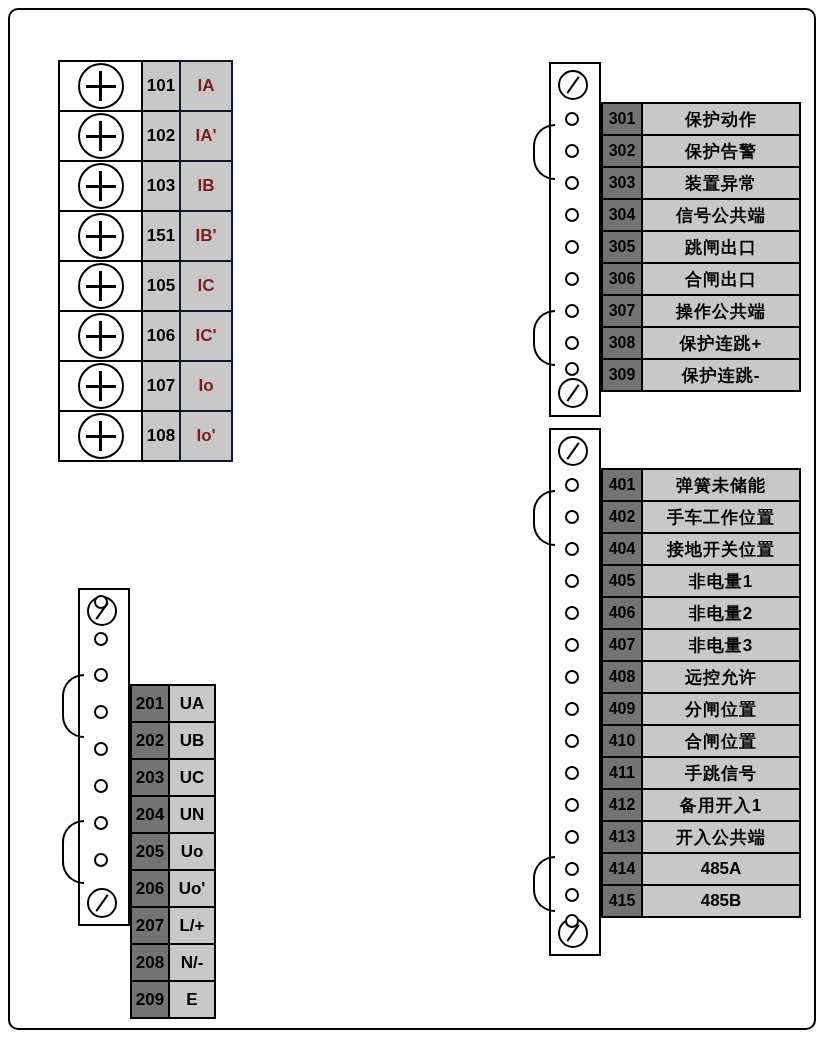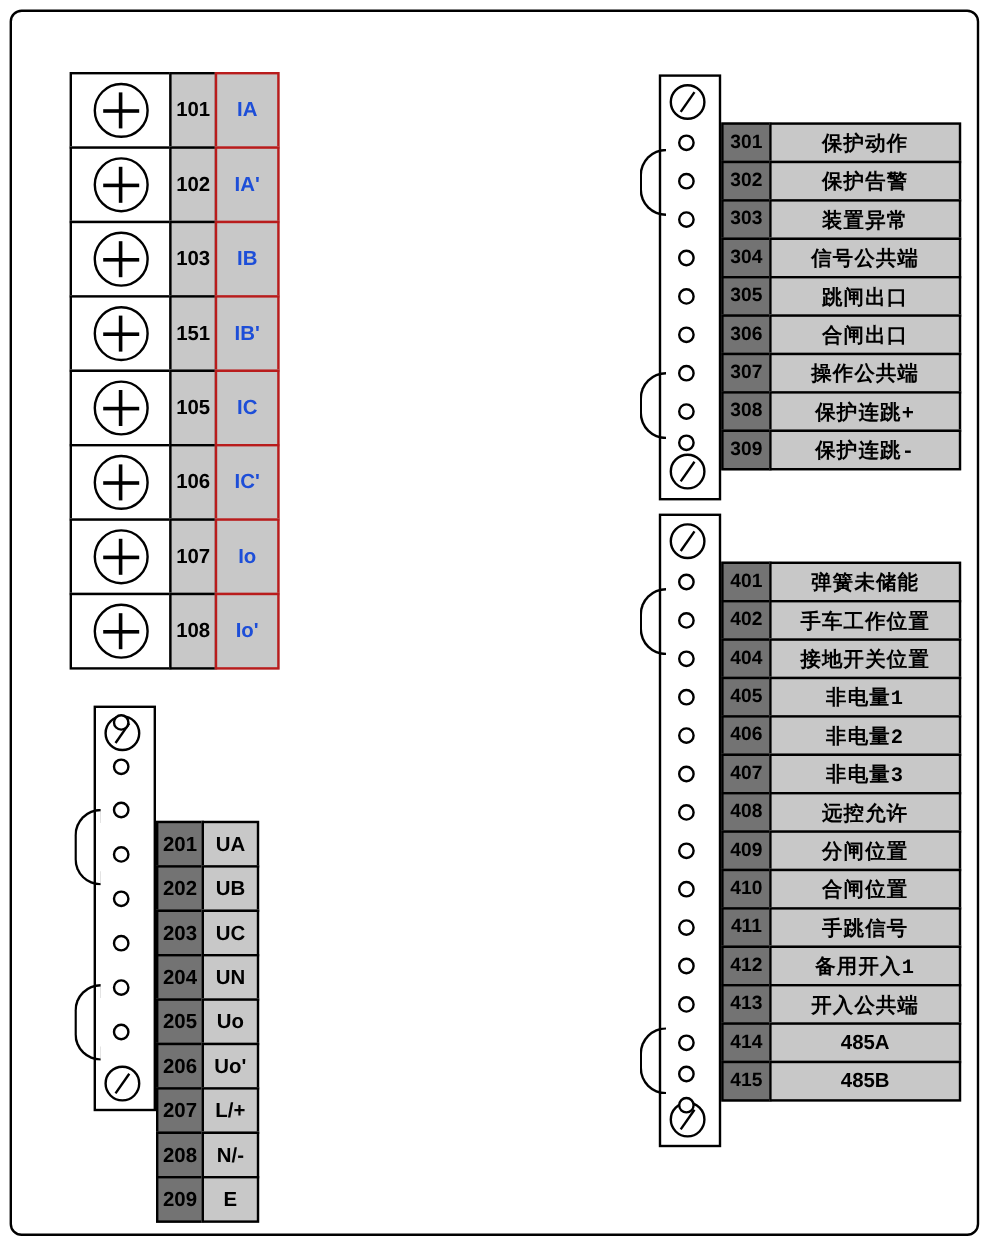--- a/index.html
+++ b/index.html
@@ -30,21 +30,21 @@
 
   
   #block1 {
     position: absolute;
     left: 58px;
     top: 60px;
   }
   .screw-row {
     display: flex;
     align-items: stretch;
-    height: 62px;
+    height: 50px;
     box-sizing: border-box;
   }
   .screw-cell {
     width: 85px;
     border: 2px solid #000;
     box-sizing: border-box;
     display: flex;
     align-items: center;
     justify-content: center;
     background: #ffffff;
@@ -86,29 +86,29 @@
     align-items: center;
     justify-content: center;
     font-size: 17px;
     font-weight: bold;
     color: #000;
     margin-left: -2px;
     margin-bottom: -2px;
   }
   .lbl-cell {
     width: 54px;
-    border: 2px solid #b91c1c;
+    border: 2px solid #0f172a;
     box-sizing: border-box;
     background: #c8c8c8;
     display: flex;
     align-items: center;
     justify-content: center;
     font-size: 17px;
     font-weight: bold;
-    color: #1d4ed8;
+    color: #7f1d1d;
     margin-left: -2px;
     margin-bottom: -2px;
   }
 
   
   .conn-block {
     position: absolute;
   }
   .conn-body {
     position: absolute;
@@ -182,21 +182,21 @@
   .row .t {
     border: 2px solid #000;
     box-sizing: border-box;
     background: #c8c8c8;
     display: flex;
     align-items: center;
     justify-content: center;
     font-size: 17px;
     margin-left: -2px;
     margin-bottom: -2px;
-    font-family: Liberation Mono, monospace;
+    font-family: Liberation Sans, sans-serif;
     font-weight: bold;
     letter-spacing: 1px;
   }
   .row .t.latin {
     font-family: "Liberation Sans", sans-serif;
     letter-spacing: 0;
   }
 
   #block2 .row { height: 37px; }
   #block2 .row .n { width: 40px; font-size: 17px; }

